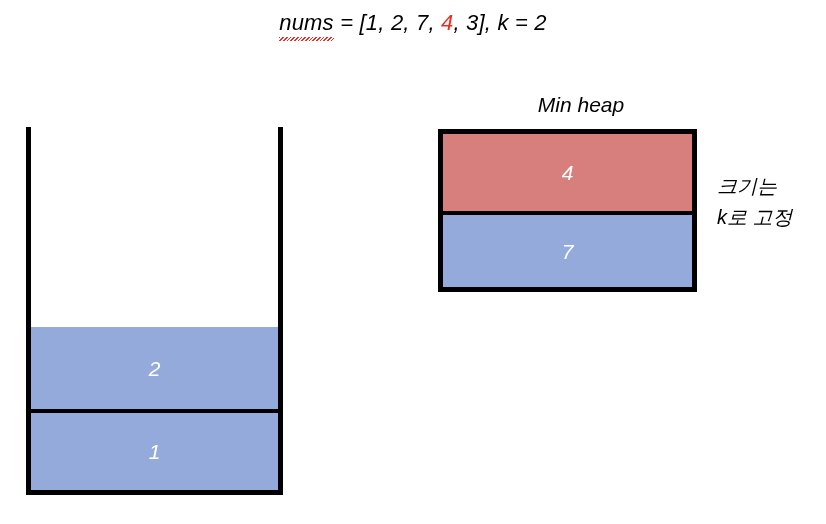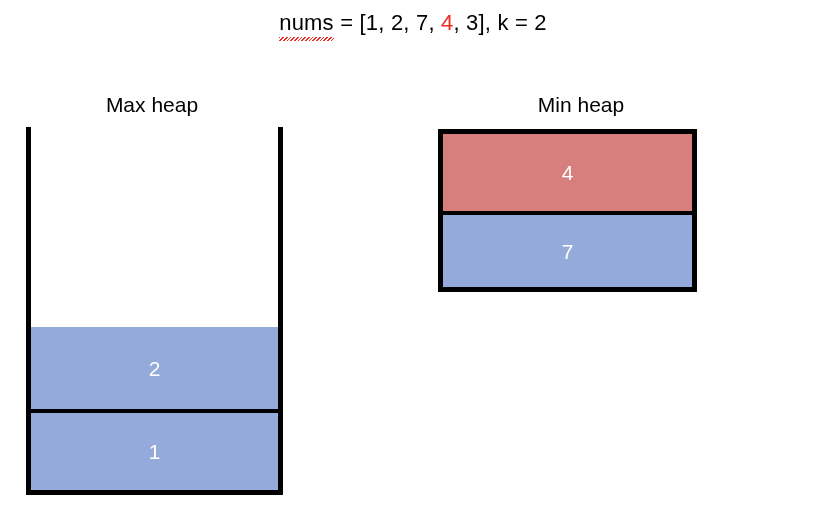--- a/index.html
+++ b/index.html
@@ -14,20 +14,21 @@
     font-family: "Liberation Sans", "DejaVu Sans", sans-serif;
     color: #000000;
     overflow: hidden;
     position: relative;
   }
 
   #canvas {
     position: relative;
     width: 826px;
     height: 524px;
+    font-style: italic;
   }
 
   
   .expr {
     position: absolute;
     left: 0;
     top: 9px;
     width: 826px;
     text-align: center;
     font-size: 22px;
@@ -138,29 +139,32 @@
 </style>
 </head>
 <body>
 
 <div id="canvas">
 
   <div class="expr">
     <span class="tok misspelled">nums</span><span class="tok"> = [</span><span class="tok">1, 2, 7, </span><span class="tok hl">4</span><span class="tok">, 3], </span><span class="tok">k = 2</span>
   </div>
 
-  <div class="caption" id="caption-max">Max heap</div>
 
   <div id="max-heap">
     <div class="spacer"></div>
     <div class="cell blue first" id="max-cell-2">2</div>
     <div class="cell blue" id="max-cell-1">1</div>
   </div>
 
   <div class="caption" id="caption-min">Min heap</div>
 
   <div id="min-heap">
     <div class="cell red first" id="min-cell-4">4</div>
     <div class="cell blue" id="min-cell-7">7</div>
   </div>
 
+  <div id="annotation">
+    <div>크기는</div>
+    <div>k로 고정</div>
+  </div>
 
 </div>
 
 </body></html>

